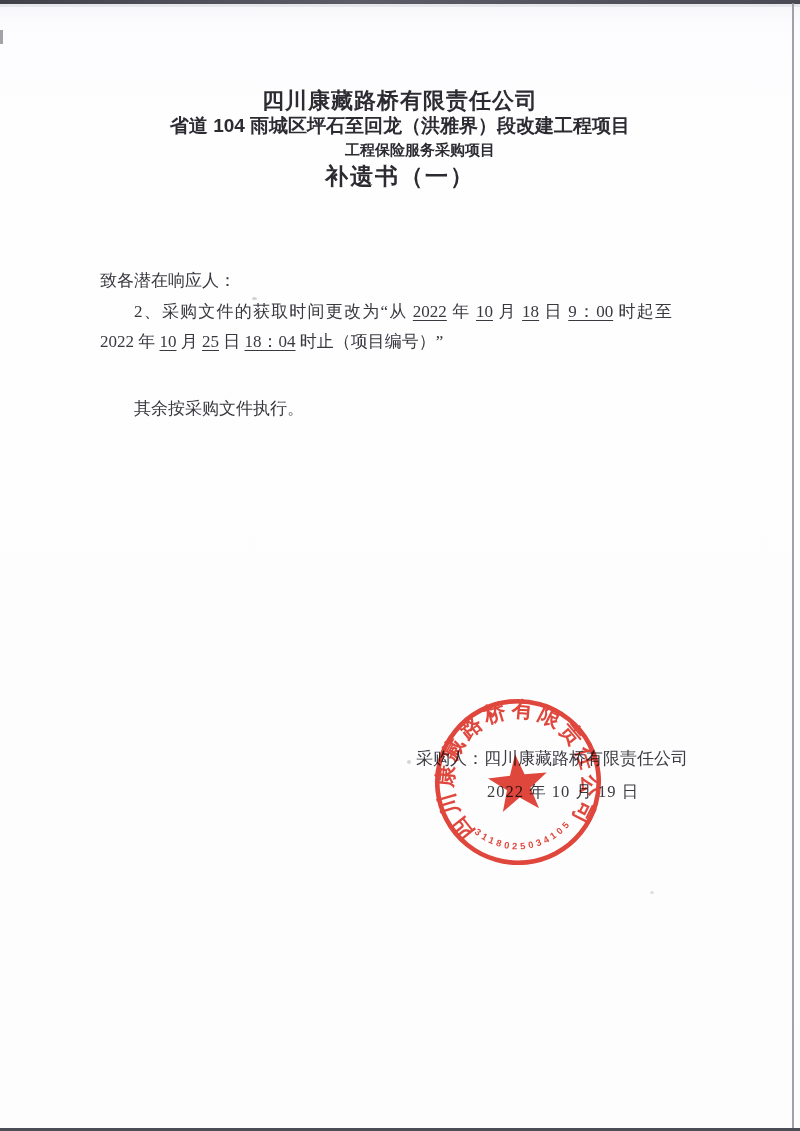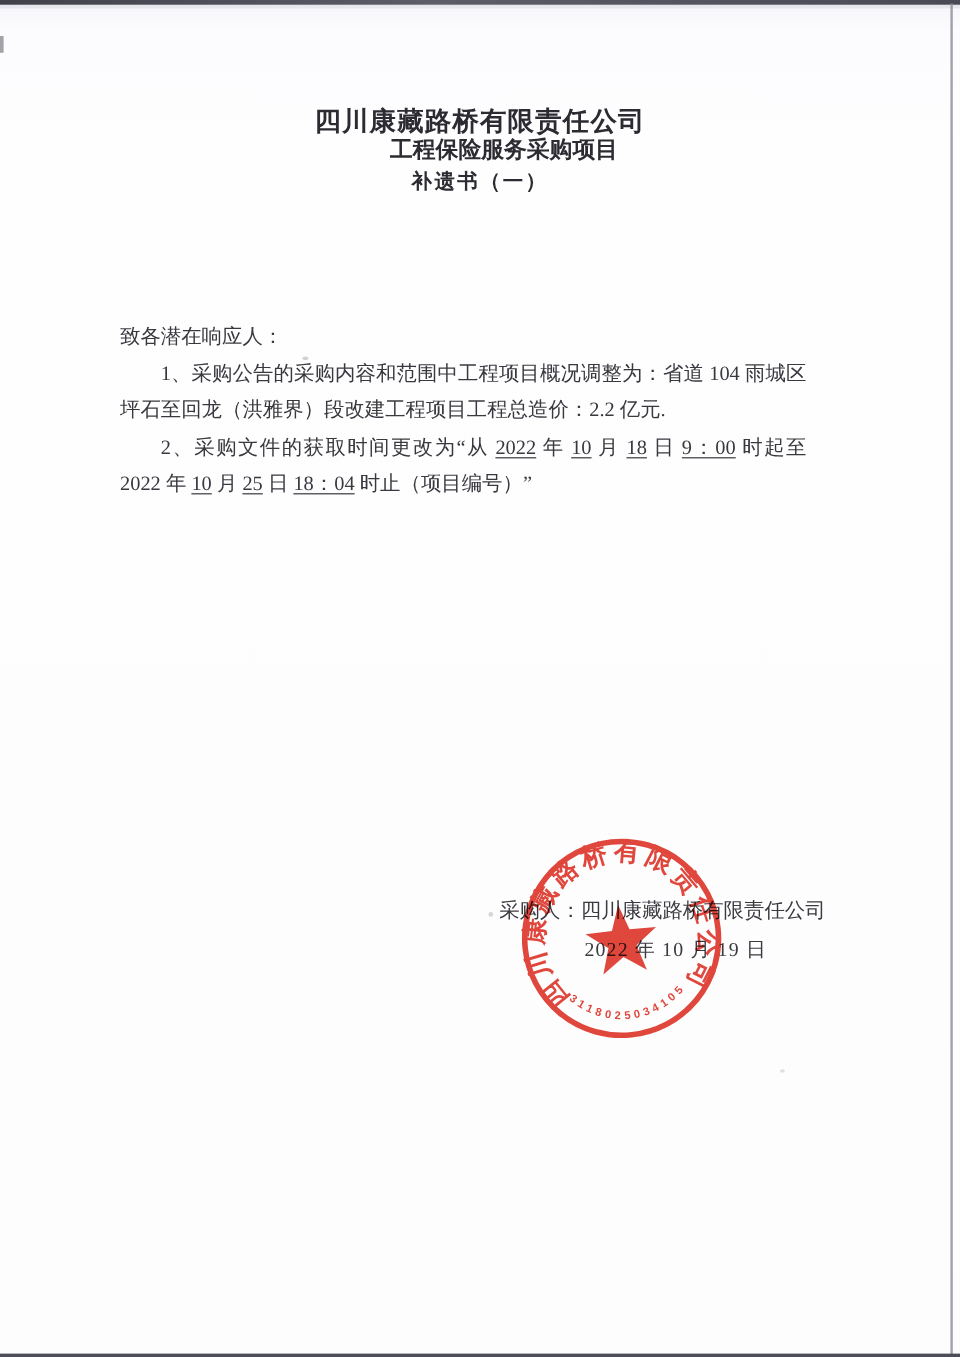--- a/index.html
+++ b/index.html
@@ -22,22 +22,22 @@
   .speck { position:absolute; background:#9a9aa2; border-radius:50%; }
 
   
   .titles {
     position:absolute; top:88px; left:0; width:800px; text-align:center;
     color:#2b2b31; font-family:"Liberation Sans", sans-serif; font-weight:700;
   }
   .titles div { margin:0; }
   .t1 { font-size:22px; line-height:26px; letter-spacing:1px; }
   .t2 { font-size:19px; line-height:24px; margin-top:21px; }
-  .t3 { font-size:19px; line-height:24px; margin-top:20px;padding-left:40px; }
-  .t4 { font-size:17px; line-height:28px; margin-top:16px; letter-spacing:2px; }
+  .t3 { font-size:15px; line-height:24px; margin-top:20px;padding-left:40px; }
+  .t4 { font-size:23px; line-height:28px; margin-top:16px; letter-spacing:2px; }
 
   
   .doc-body {
     position:absolute; left:100px; top:266px; width:572px;
     font-size:17px; line-height:30.5px; color:#38383f; text-align:justify;
   }
   .doc-body p { margin:0; text-indent:2em; }
   .doc-body p.salutation { text-indent:0; }
   .doc-body p.closing { margin-top:36px; }
   .u { text-decoration:underline; text-underline-offset:3px; text-decoration-thickness:1px; }
@@ -60,28 +60,29 @@
 <div class="page">
 
   <div class="edge-top"></div>
   <div class="edge-top-fade"></div>
   <div class="edge-right"></div>
   <div class="edge-bottom"></div>
   <div class="edge-nub"></div>
 
   <div class="titles">
     <div class="t1">四川康藏路桥有限责任公司</div>
+    <div class="t2">省道 104 雨城区坪石至回龙（洪雅界）段改建工程项目</div>
     <div class="t3">工程保险服务采购项目</div>
     <div class="t4">补遗书（一）</div>
   </div>
 
   <div class="doc-body">
     <p class="salutation">致各潜在响应人：</p>
-    <p>1、采购公告的采购内容和范围中工程项目概况调整为：省道 104 雨城区坪石至回龙（洪雅界）段改建工程项目工程总造价：2.2 亿元.</p>
     <p><span>2、采购文件的获取时间更改为“从 </span><span class="u">2022</span><span> 年 </span><span class="u">10</span><span> 月 </span><span class="u">18</span><span> 日 </span><span class="u">9：00</span><span> 时起至 2022 年 </span><span class="u">10</span><span> 月 </span><span class="u">25</span><span> 日 </span><span class="u">18：04</span><span> 时止（项目编号）”</span></p>
+    <p class="closing">其余按采购文件执行。</p>
   </div>
 
   <div class="sig-buyer">采购人：四川康藏路桥有限责任公司</div>
   <div class="sig-date">2022 年 10 月 19 日</div>
 
   <div class="stamp">
     <svg viewBox="0 0 170 170" xmlns="http://www.w3.org/2000/svg">
       <circle cx="85" cy="85" r="78" fill="none" stroke="#df372c" stroke-width="4.5"></circle>
       <path id="sealArcTop" d="M 40.5 129.5 A 63 63 0 1 1 129.5 129.5" fill="none"></path>
       <path id="sealArcBottom" d="M 28.7 117.5 A 65 65 0 0 0 141.3 117.5" fill="none"></path>

